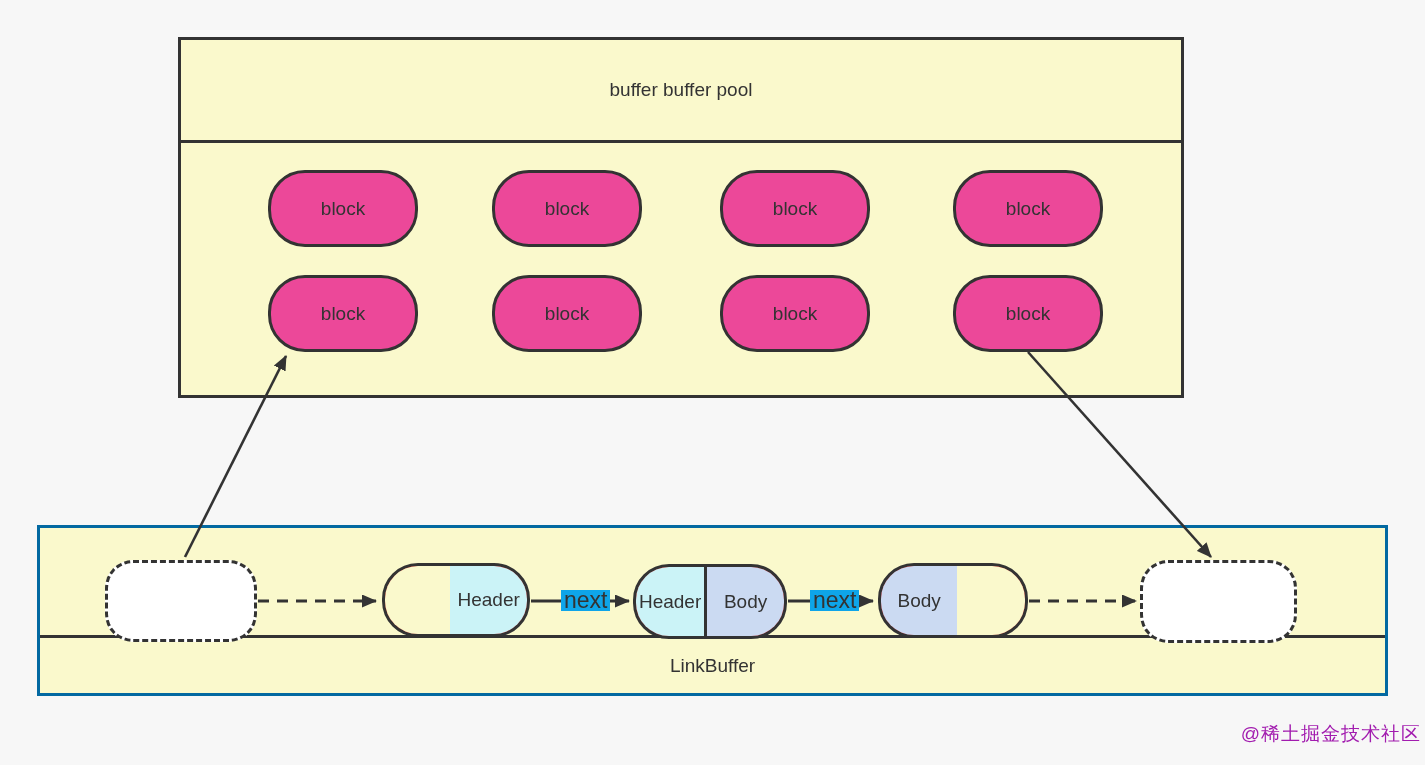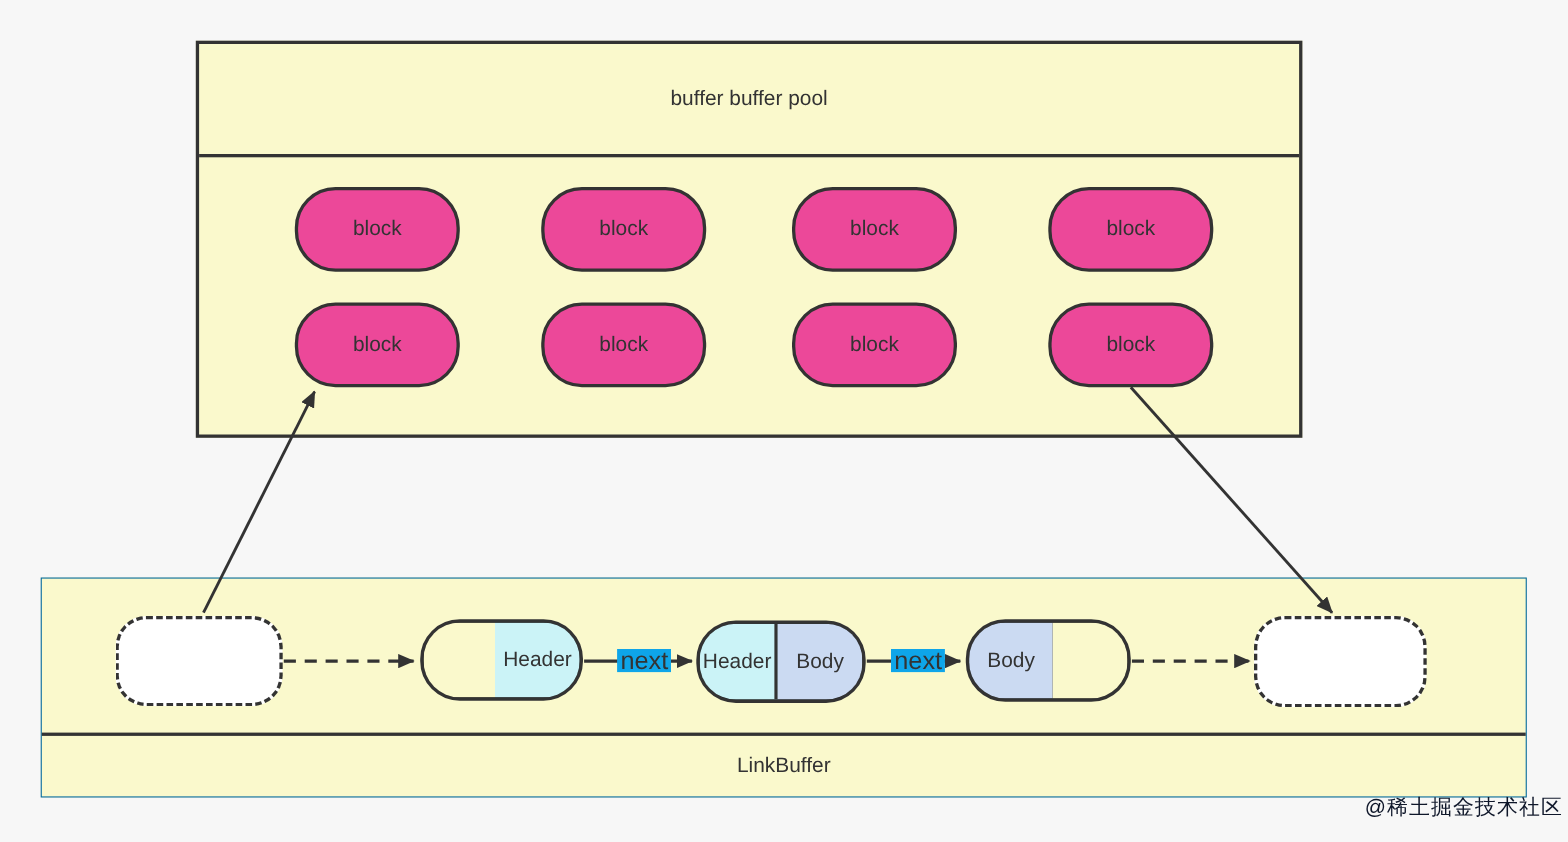--- a/index.html
+++ b/index.html
@@ -25,24 +25,24 @@
   }
   .pool-header{
     box-sizing:border-box;
     height:103px;
     border-bottom:3px solid #333;
     display:flex;align-items:center;justify-content:center;
     font-size:19px;
   }
   .lb-box{
     position:absolute;left:37px;top:525px;
-    width:1351px;height:200px;
+    width:1351px;height:171px;
     box-sizing:border-box;
     background:#faf9cc;
-    border:1px solid #0369a1;
+    border:3px solid #0369a1;
     z-index:1;
   }
   .lb-footer{
     position:absolute;left:0;bottom:0;right:0;
     box-sizing:border-box;
     height:58px;
     border-top:3px solid #333;
     display:flex;align-items:center;justify-content:center;
     font-size:19px;
   }
@@ -60,21 +60,21 @@
   }
   
   .node{
     position:absolute;
     box-sizing:border-box;
     border:3px solid #333;
     border-radius:36px;
     overflow:hidden;
     display:flex;
     z-index:2;
-    background:#000000;
+    background:#b91c1c;
   }
   .node.dashed{
     border-style:dashed;
     border-radius:28px;
     background:#fff;
   }
   .seg{
     display:flex;align-items:center;justify-content:center;
     font-size:19px;
     height:100%;
@@ -95,21 +95,21 @@
     padding:1px 3px;
     font-size:23px;
     line-height:19px;
     z-index:4;
   }
   
   .watermark{
     position:absolute;
     right:4px;top:721px;
     font-size:19px;
-    color:#0f172a;
+    color:#a21caf;
     z-index:5;
     letter-spacing:1px;
   }
 </style>
 </head>
 <body>
 
 <div class="stage">
 
   <div class="pool-box">

